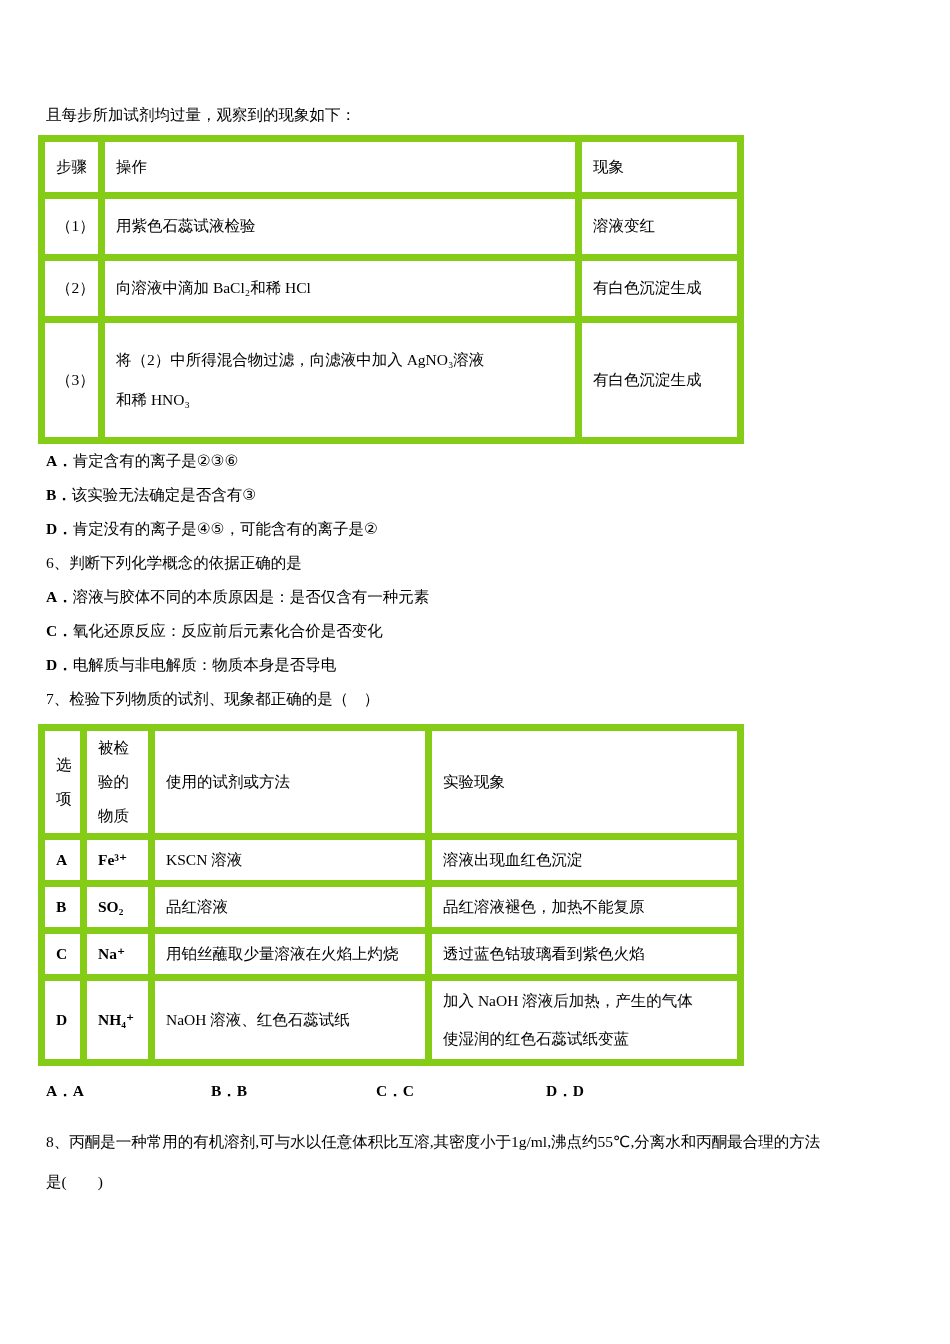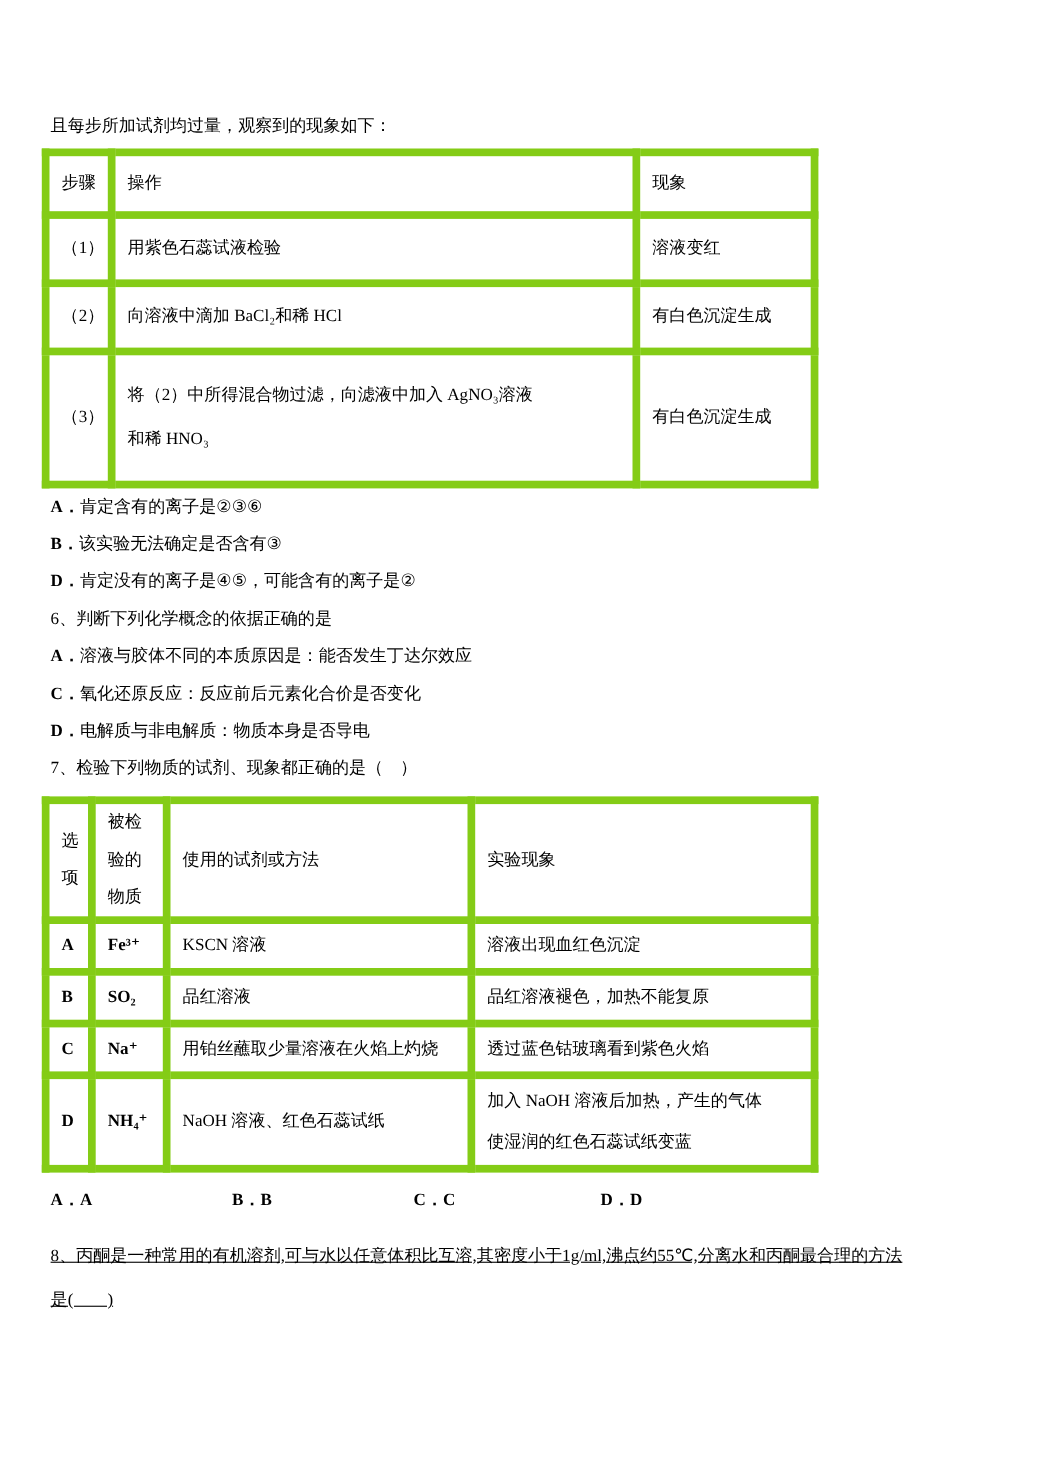--- a/index.html
+++ b/index.html
@@ -25,21 +25,21 @@
     line-height: 1.55;
   }
   .t1 { width: 699px; }
   .t2 { width: 699px; margin-top: 8px; }
   .t2 th { line-height: 34px; }
   .op-l1, .op-l2 { line-height: 40px; white-space: nowrap; }
   .cell-bold { font-weight: bold; }
   .answers { margin-top: 8px; font-weight: bold; text-decoration: underline; }
   .ans { display: inline-block; width: 165px; }
   .ans:last-child { width: auto; }
-  .q8 { margin-top: 14px; text-decoration: underline; }
+  .q8 { margin-top: 14px; }
   .q8line { height: 40px; line-height: 40px; margin-left: 8px; white-space: nowrap; }
   .wrapbox { max-width: 255px; line-height: 38px; }
 </style>
 </head>
 <body>
 
 <div class="page">
 
   <p class="line">且每步所加试剂均过量，观察到的现象如下：</p>
 
@@ -75,21 +75,21 @@
     </tr>
   </tbody>
     </table>
 
 
   <p class="line"><span class="bold">A．</span><span>肯定含有的离子是②③⑥</span></p>
   <p class="line"><span class="bold">B．</span><span>该实验无法确定是否含有③</span></p>
   <p class="line"><span class="bold">D．</span><span>肯定没有的离子是④⑤，可能含有的离子是②</span></p>
 
   <p class="line">6、判断下列化学概念的依据正确的是</p>
-  <p class="line"><span class="bold">A．</span><span>溶液与胶体不同的本质原因是：能否发生丁达尔效应</span></p>
+  <p class="line"><span class="bold">A．</span><span>溶液与胶体不同的本质原因是：是否仅含有一种元素</span></p>
   <p class="line"><span class="bold">C．</span><span>氧化还原反应：反应前后元素化合价是否变化</span></p>
   <p class="line"><span class="bold">D．</span><span>电解质与非电解质：物质本身是否导电</span></p>
 
   <p class="line">7、检验下列物质的试剂、现象都正确的是（　）</p>
 
   <table class="t2">
     <colgroup>
         <col style="width:42px">
         <col style="width:68px">
         <col style="width:277px">

